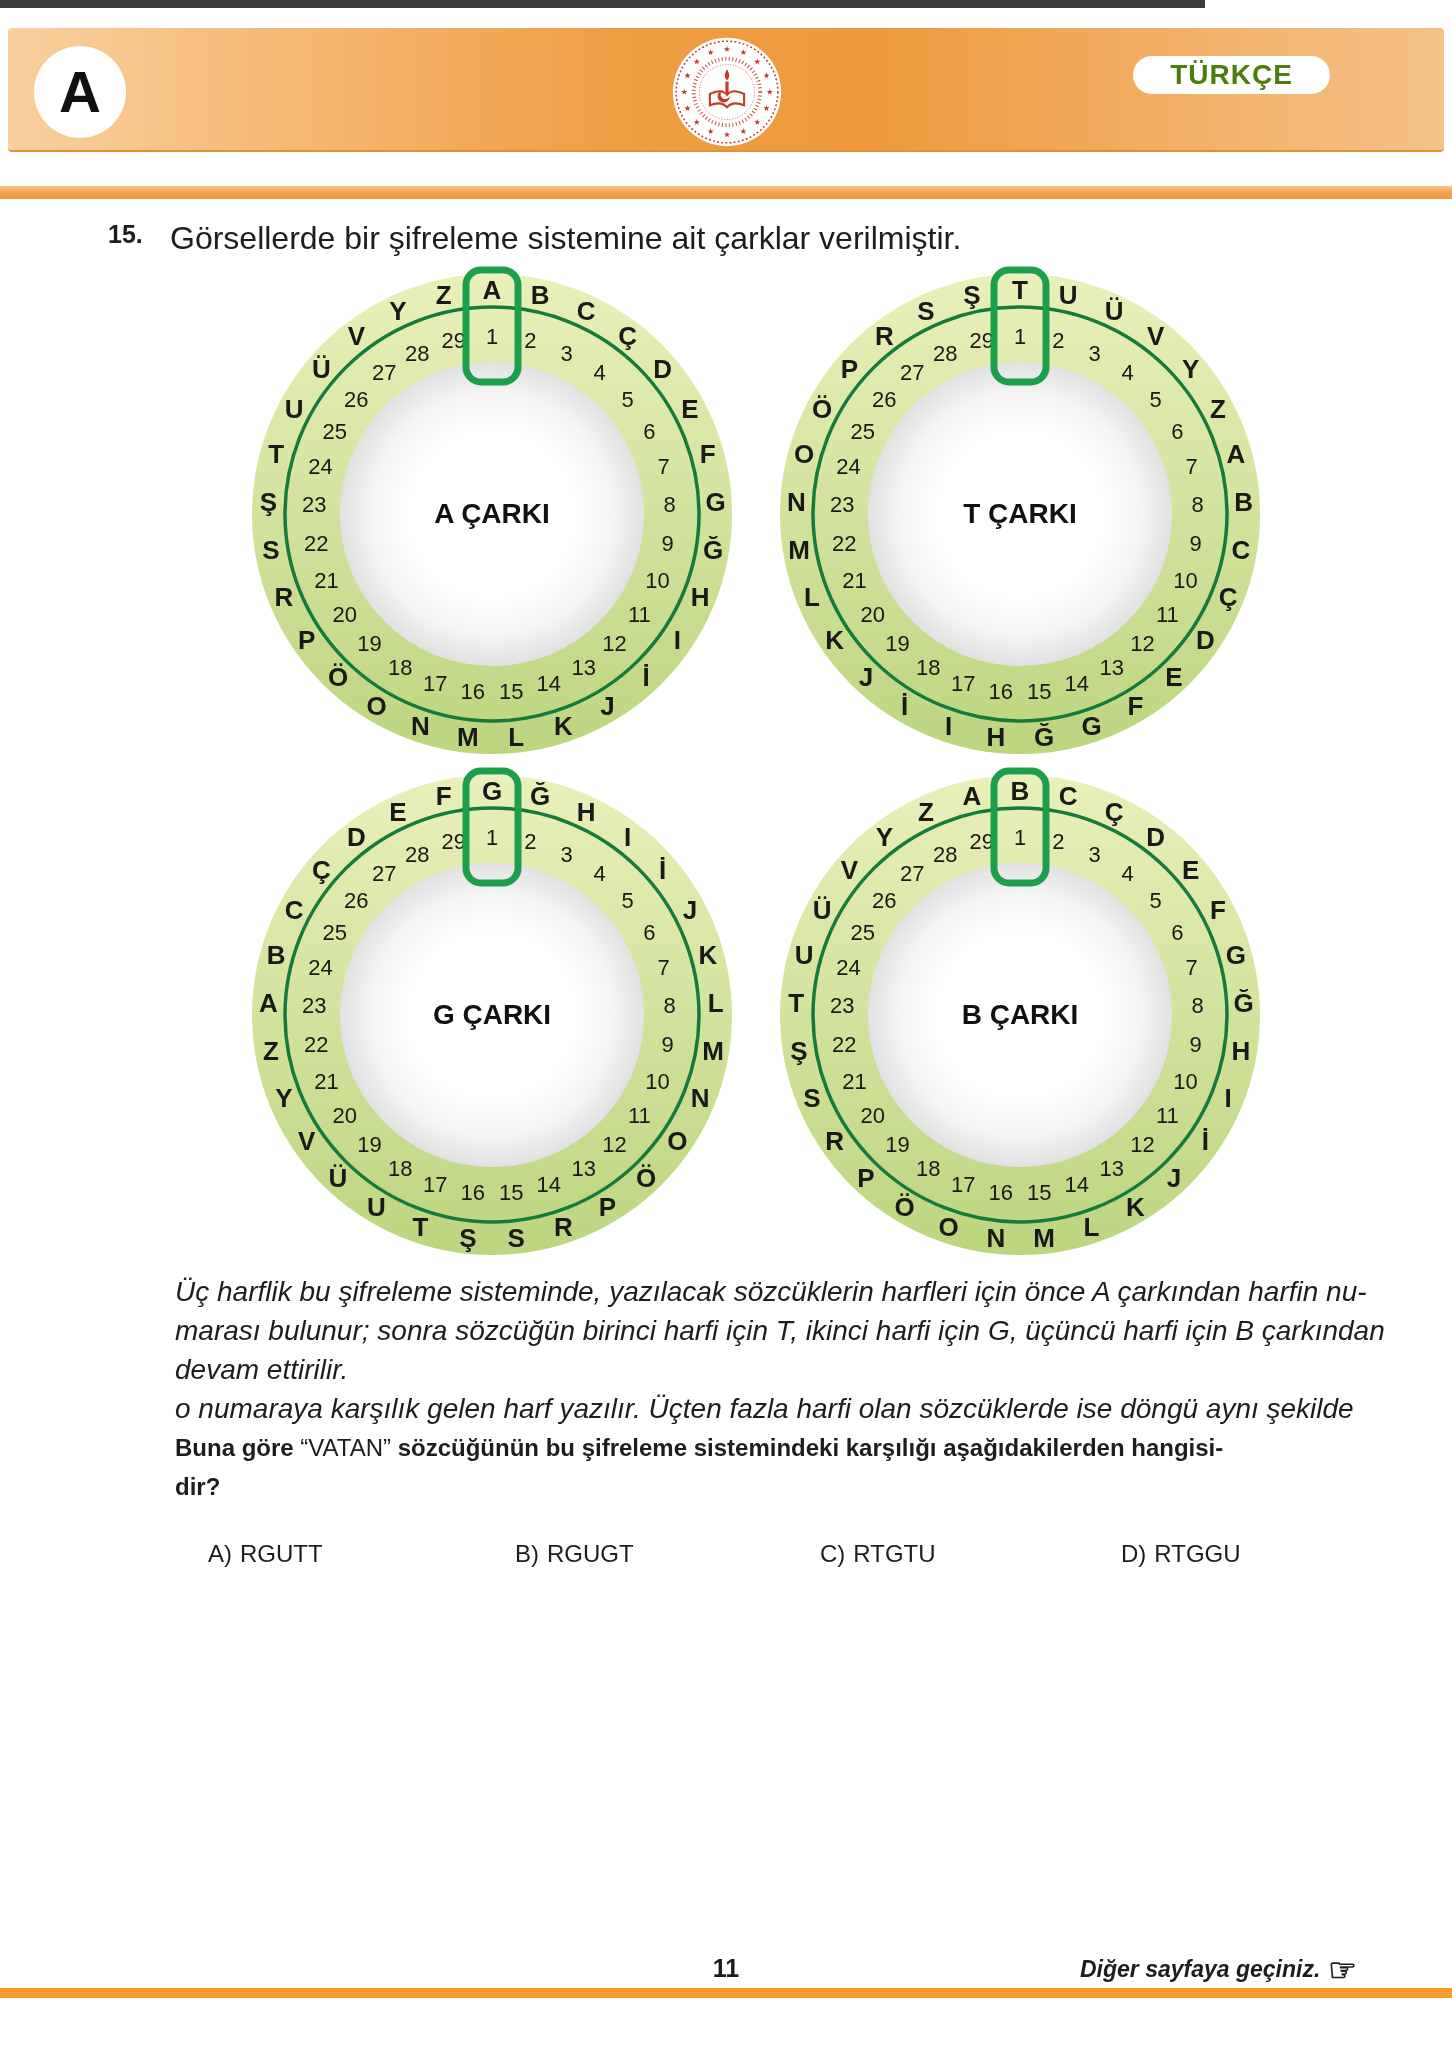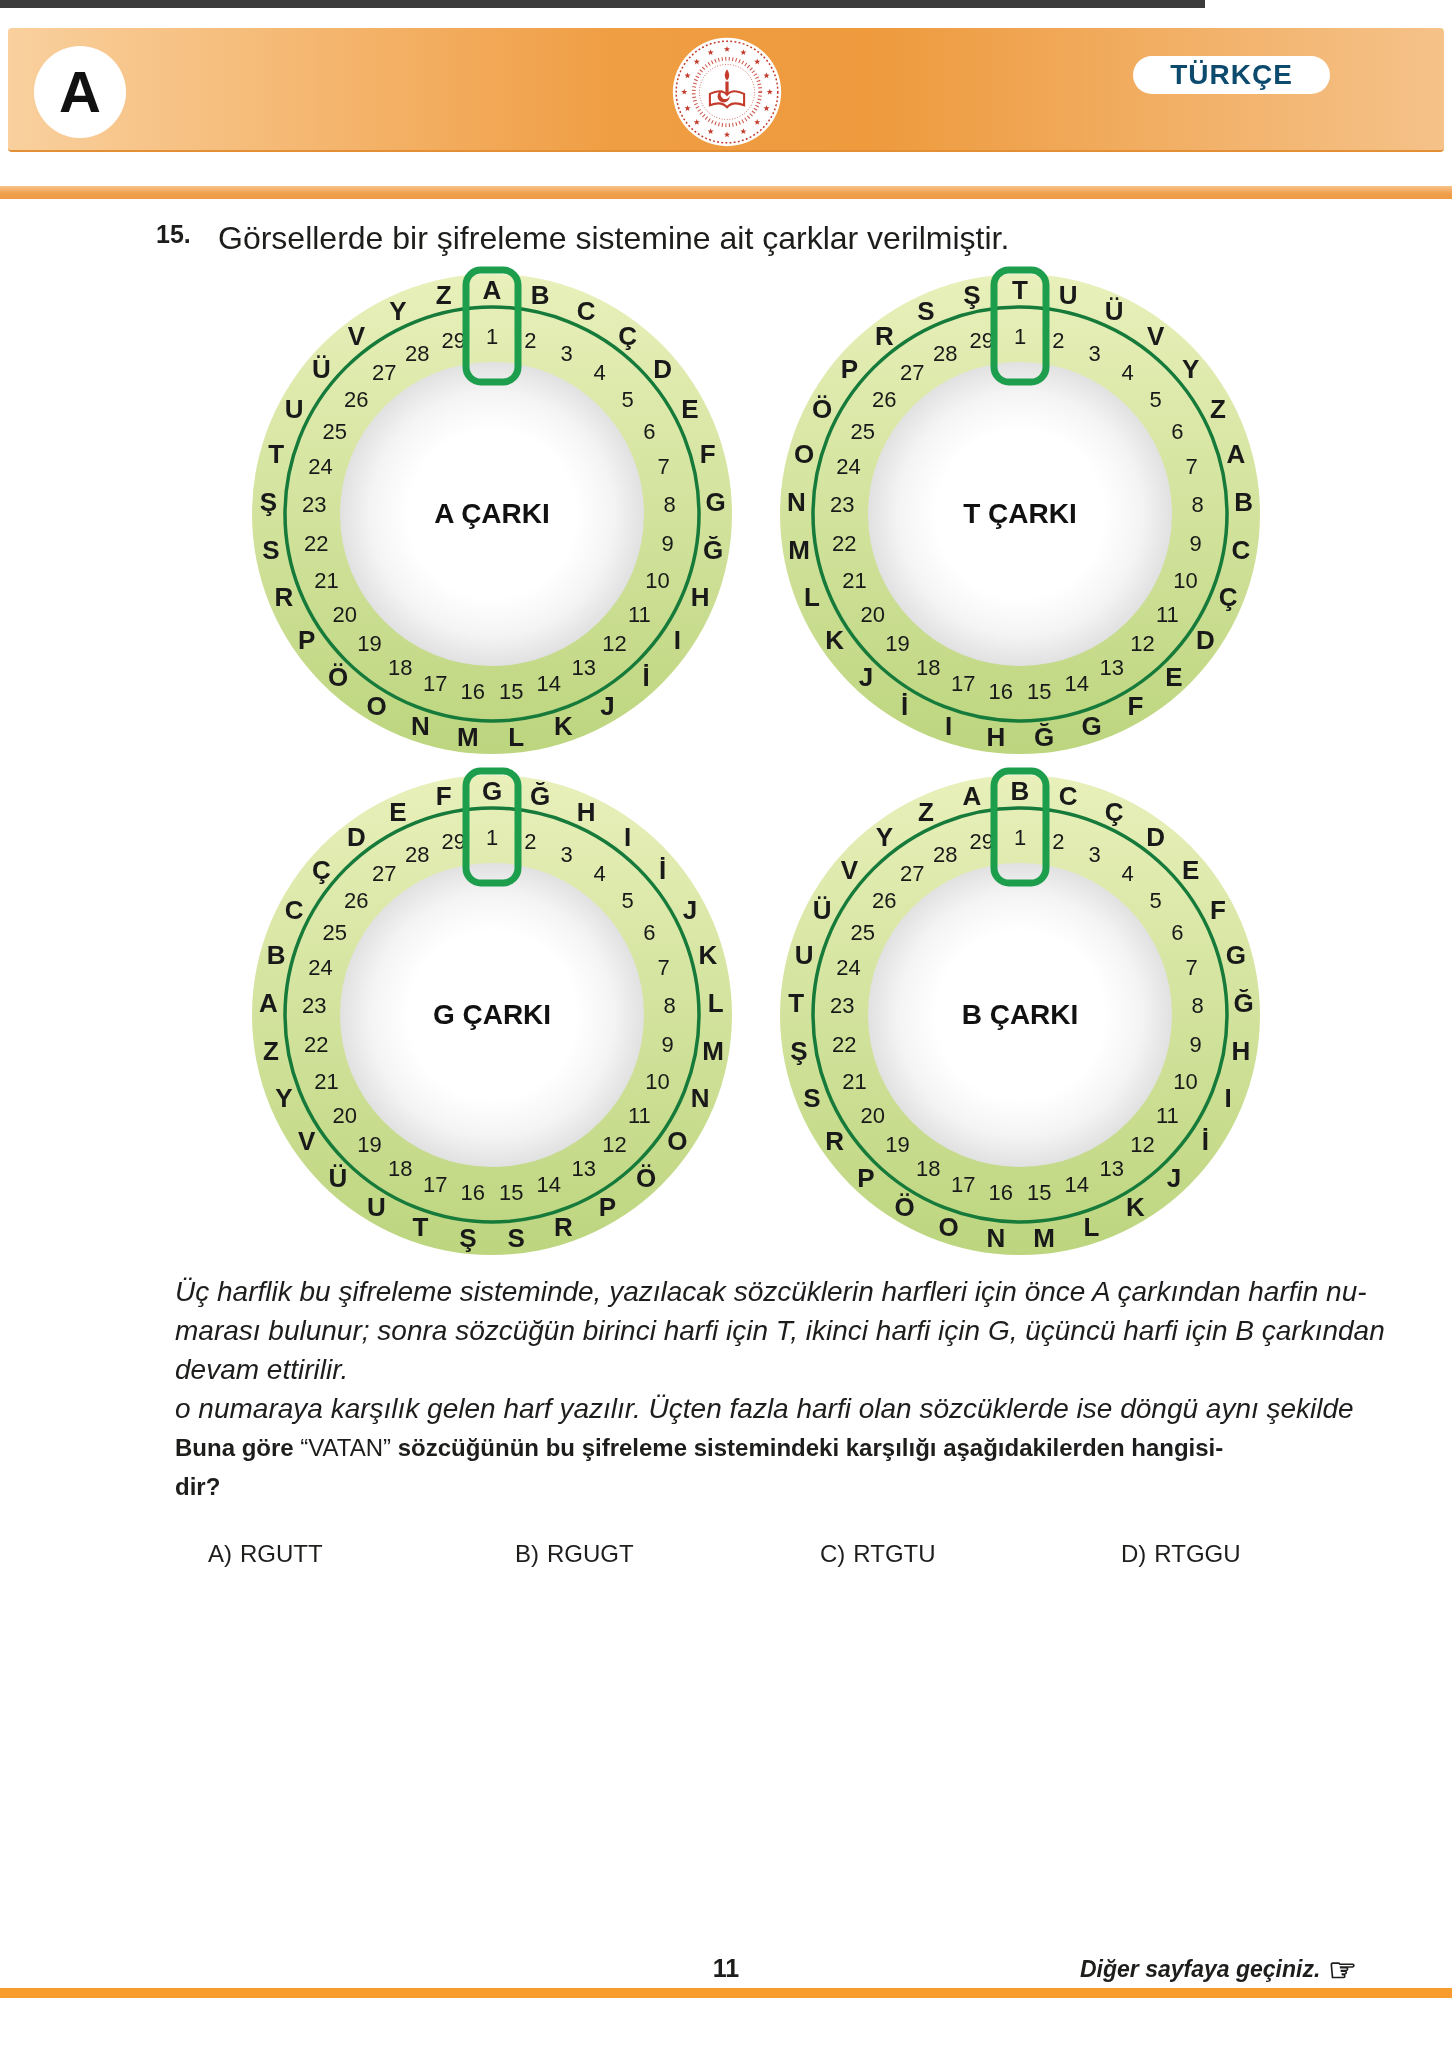--- a/index.html
+++ b/index.html
@@ -19,28 +19,28 @@
   .booklet-circle{
     position:absolute;left:26px;top:18px;width:92px;height:92px;border-radius:50%;
     background:#fff;display:flex;align-items:center;justify-content:center;
   }
   .booklet-circle span{font-size:58px;font-weight:bold;color:#111;line-height:1;}
   .logo{position:absolute;left:662px;top:7px;width:114px;height:114px;}
   .subject-badge{
     position:absolute;left:1125px;top:28px;width:197px;height:38px;border-radius:19px;
     background:#fff;display:flex;align-items:center;justify-content:center;
   }
-  .subject-badge span{font-size:28px;font-weight:bold;color:#0c4a6e;letter-spacing:1px;}
+  .subject-badge span{font-size:28px;font-weight:bold;color:#4d7c0f;letter-spacing:1px;}
   .orange-strip{
     position:absolute;left:0;top:186px;width:1452px;height:13px;
     background:linear-gradient(180deg,#f8c28b 0%,#f0a14e 55%,#ee9b43 100%);
   }
 
   
-  .q-row{position:absolute;left:108px;top:220px;display:flex;margin-left:48px;}
+  .q-row{position:absolute;left:108px;top:220px;display:flex;}
   .q-number{font-size:25px;font-weight:bold;width:62px;}
   .q-intro{font-size:32px;}
 
   .wheel{position:absolute;width:500px;height:500px;font-family:"Liberation Sans",sans-serif;}
   #wheel-A{left:242px;top:264px;}
   #wheel-T{left:770px;top:264px;}
   #wheel-G{left:242px;top:765px;}
   #wheel-B{left:770px;top:765px;}
 
   .paragraph{position:absolute;left:175px;top:1272px;font-size:28px;line-height:39px;font-style:italic;}

